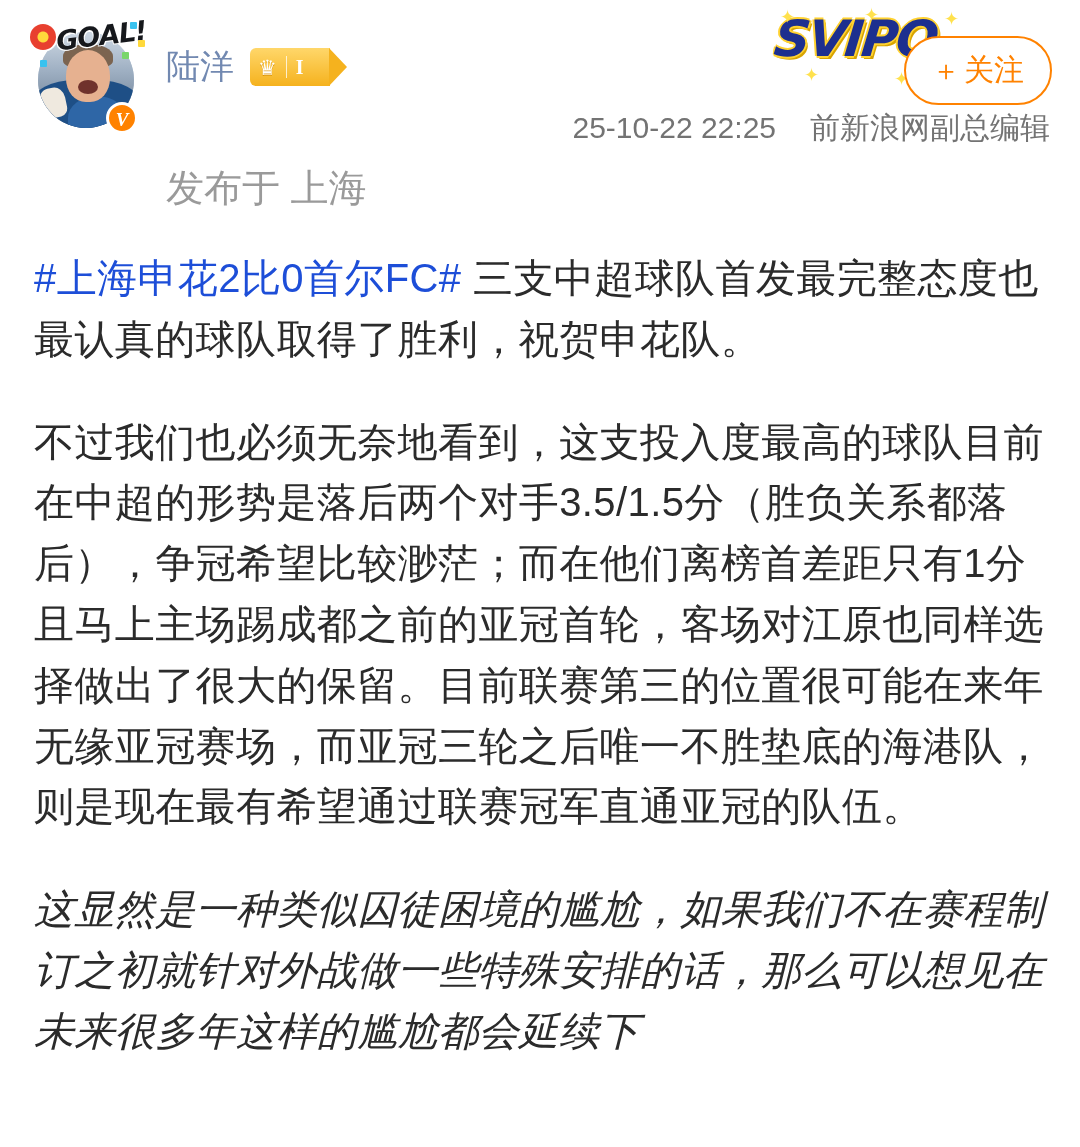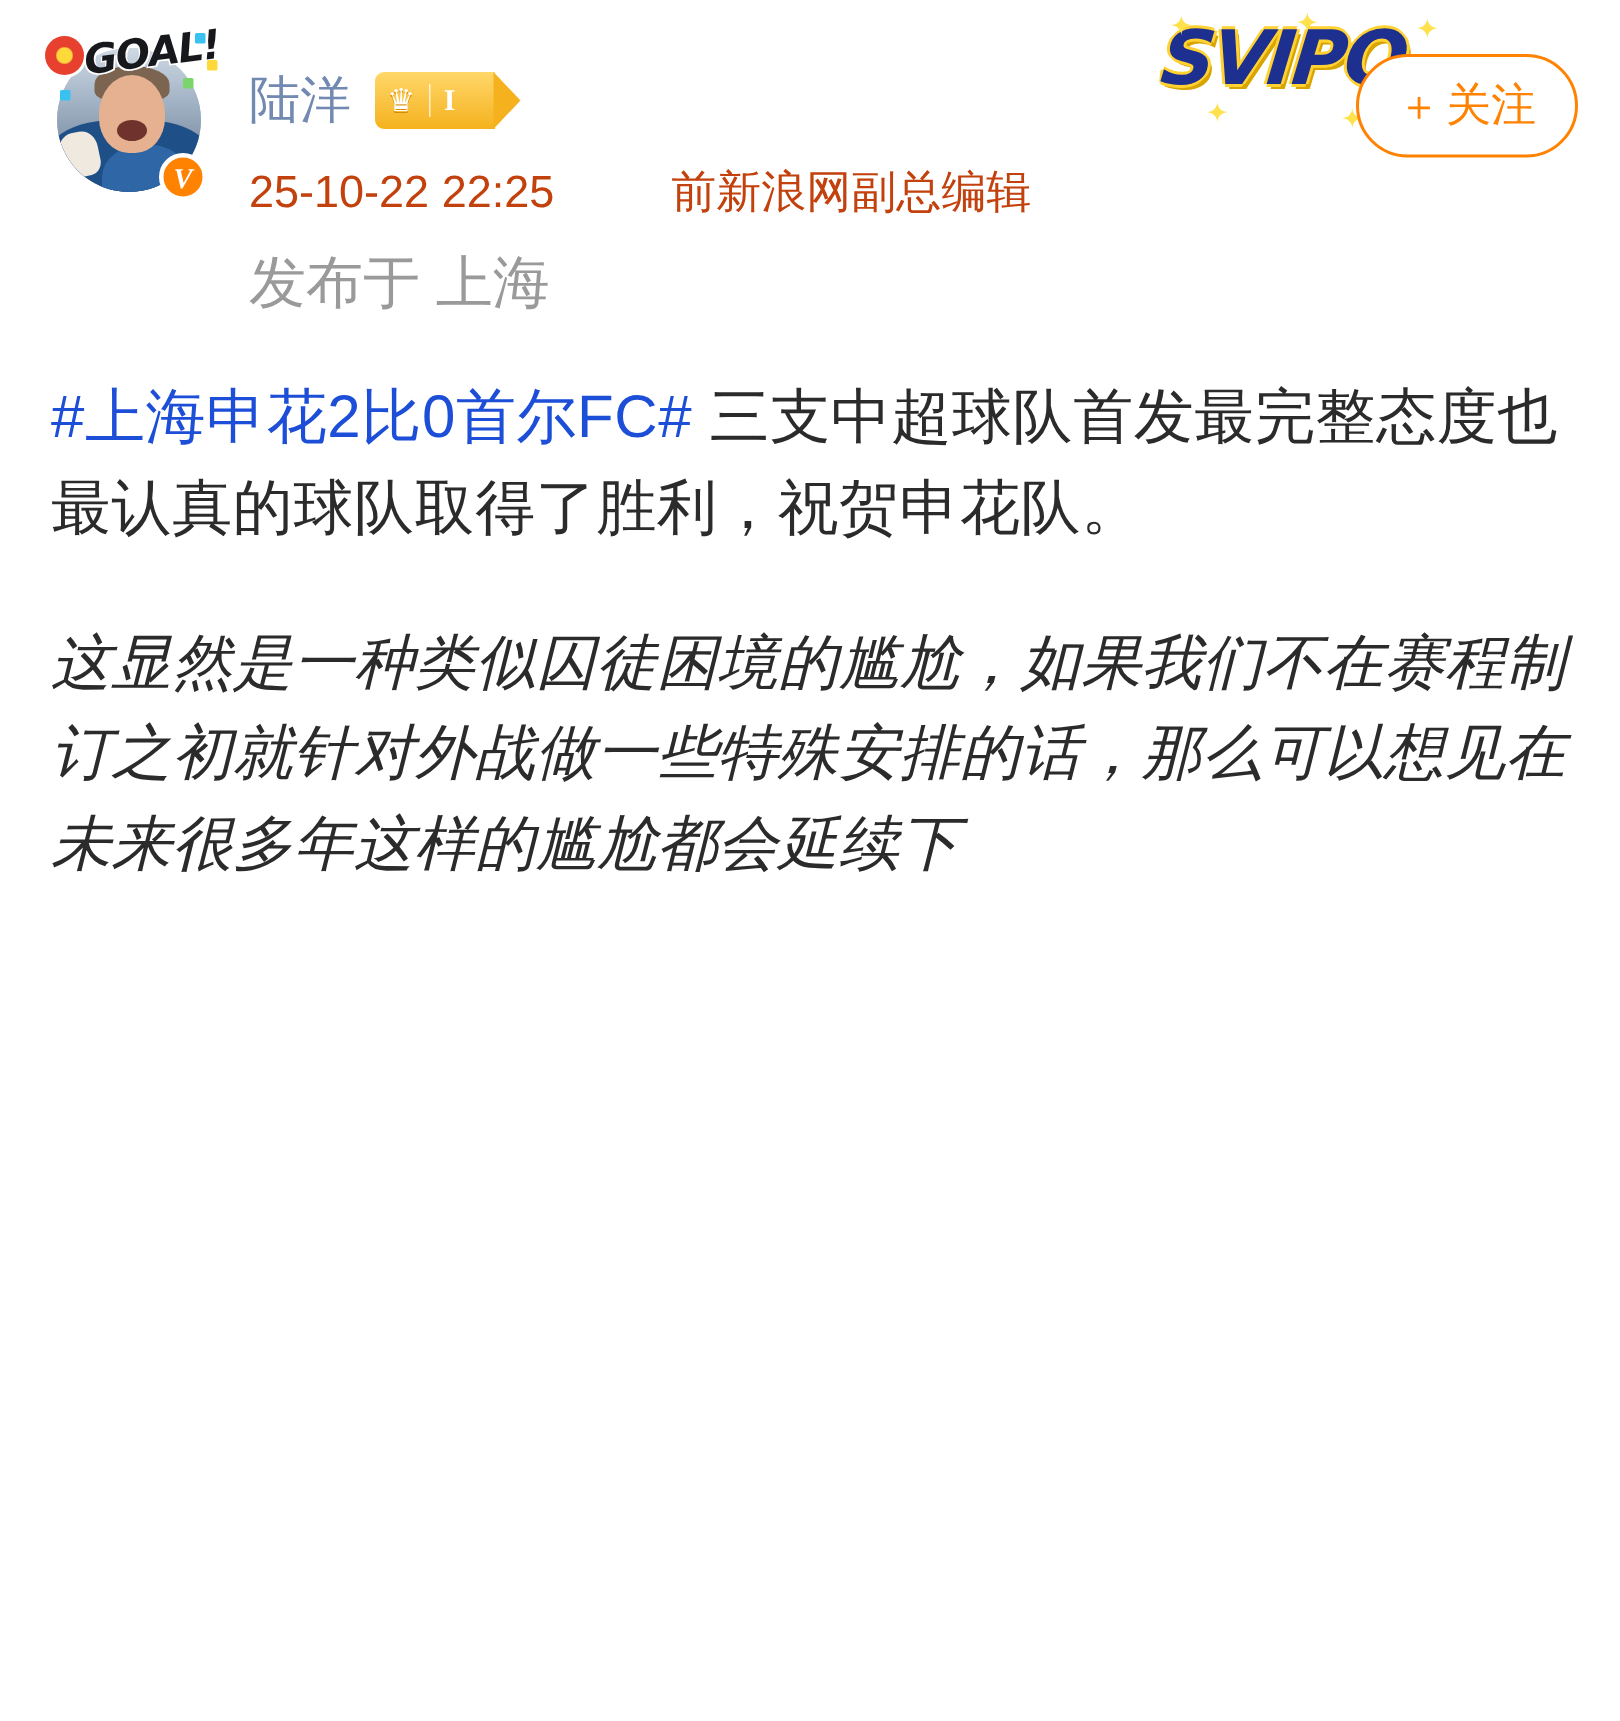--- a/index.html
+++ b/index.html
@@ -216,25 +216,26 @@
     font-size: 20px;
     color: #ffffff;
     font-weight: bold;
   }
 
   .sub-row {
     display: flex;
     align-items: baseline;
     gap: 34px;
     margin-top: 18px;
-    color: #c2410c;
+    color: #737373;
     font-size: 30px;
+    justify-content: flex-end;
   }
   .time { white-space: nowrap; }
-  .role { white-space: nowrap; margin-left: 44px; }
+  .role { white-space: nowrap; }
   .location {
     margin-top: 14px;
     color: #9a9a9a;
     font-size: 38px;
   }
 
   
   .top-right {
     position: absolute;
     right: 26px;
@@ -356,16 +357,17 @@
       <div class="follow-btn">
         <span class="follow-plus">＋</span>
         <span>关注</span>
       </div>
     </div>
 
   </div>
 
   <div class="content">
     <p><span class="topic">#上海申花2比0首尔FC#</span><span> 三支中超球队首发最完整态度也最认真的球队取得了胜利，祝贺申花队。</span></p>
+    <p>不过我们也必须无奈地看到，这支投入度最高的球队目前在中超的形势是落后两个对手3.5/1.5分（胜负关系都落后），争冠希望比较渺茫；而在他们离榜首差距只有1分且马上主场踢成都之前的亚冠首轮，客场对江原也同样选择做出了很大的保留。目前联赛第三的位置很可能在来年无缘亚冠赛场，而亚冠三轮之后唯一不胜垫底的海港队，则是现在最有希望通过联赛冠军直通亚冠的队伍。</p>
     <p>这显然是一种类似囚徒困境的尴尬，如果我们不在赛程制订之初就针对外战做一些特殊安排的话，那么可以想见在未来很多年这样的尴尬都会延续下</p>
   </div>
 
 </div>
 
 </body></html>

